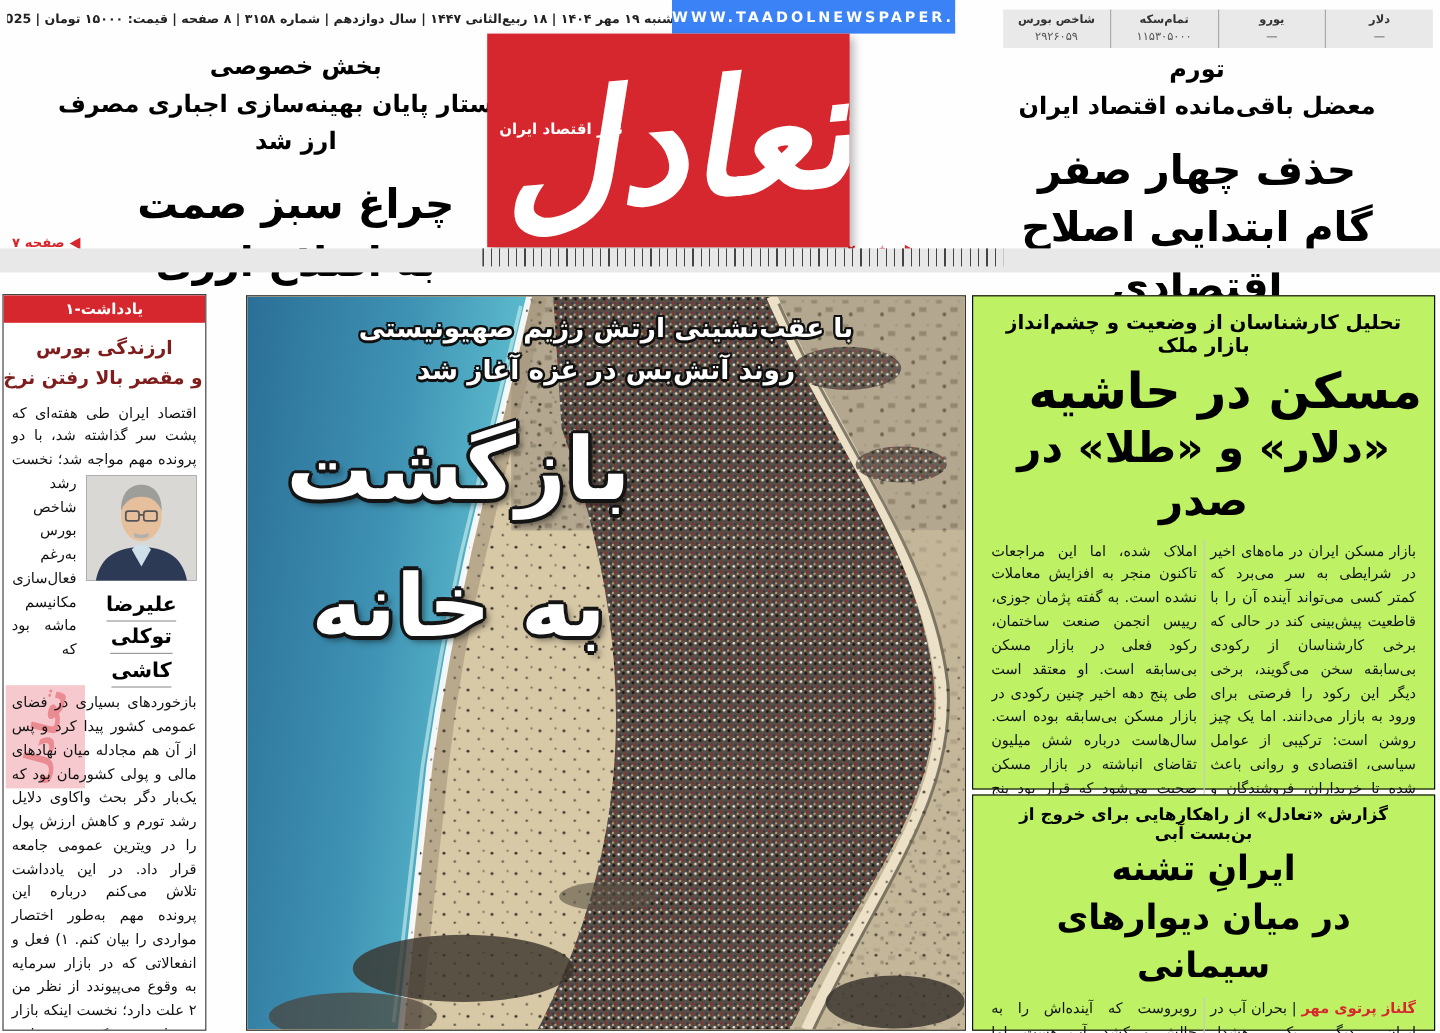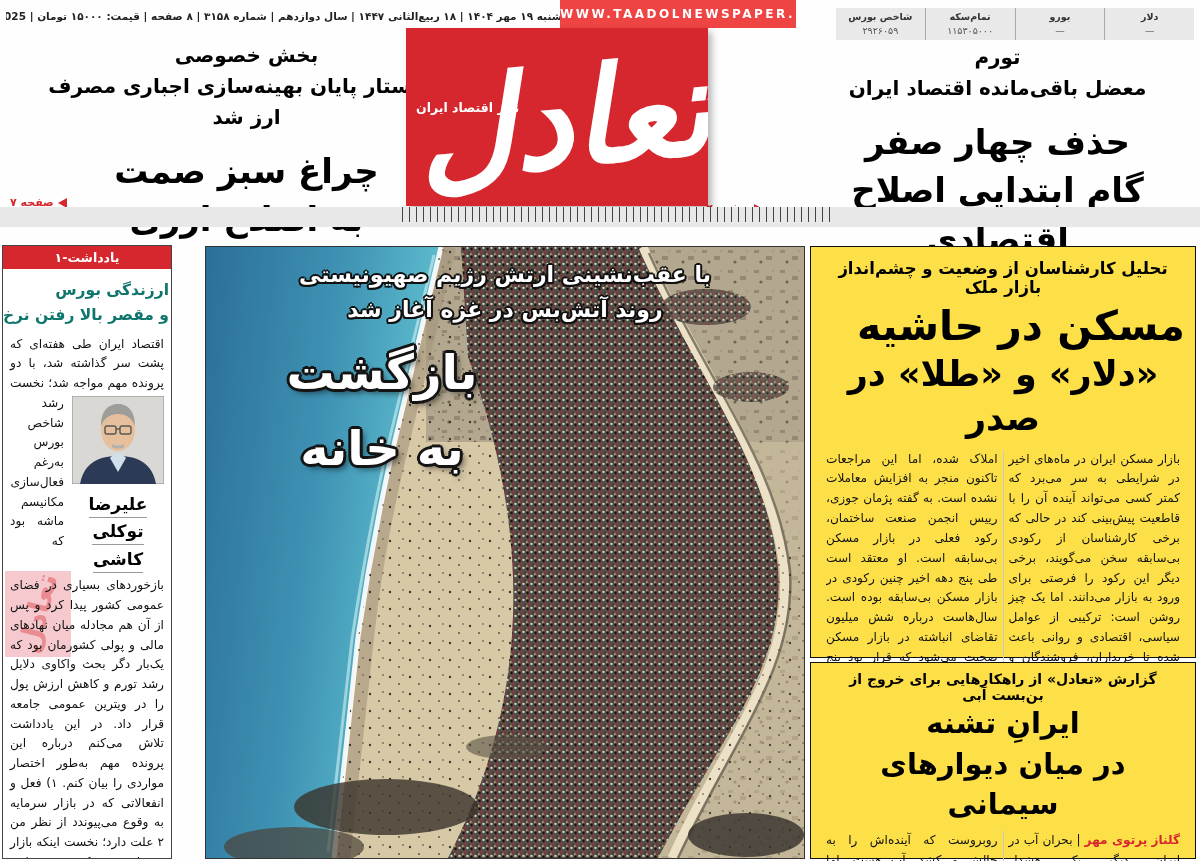--- a/index.html
+++ b/index.html
@@ -2,21 +2,21 @@
 <html lang="fa"><head>
 <meta charset="utf-8">
 <style>
   html,body{margin:0;padding:0;background:#777;}
   .page{position:relative;width:1200px;height:861px;margin:0 auto;background:#fefefe;
         font-family:"DejaVu Sans",sans-serif;color:#1a1a1a;overflow:hidden;}
 
   
   .dateline{position:absolute;top:10px;left:6px;width:556px;direction:rtl;text-align:right;
             font-size:10.5px;font-weight:bold;color:#222;white-space:nowrap;overflow:hidden;}
-  .url-banner{position:absolute;top:0;left:560px;width:236px;height:28px;background:#ef4444;
+  .url-banner{position:absolute;top:0;left:560px;width:236px;height:28px;background:#3b82f6;
               color:#fff;font-weight:bold;font-size:12px;letter-spacing:2.5px;line-height:28px;
               text-align:center;}
   .market-bar{position:absolute;top:8px;left:836px;width:358px;height:32px;background:#e9e9e9;
               display:flex;direction:rtl;}
   .market-cell{flex:1;text-align:center;font-size:9.5px;line-height:1.5;padding-top:2px;}
   .market-cell:not(:last-child){border-left:1px solid #aaa;}
   .market-label{font-weight:bold;color:#333;display:block;}
   .market-value{color:#555;display:block;}
 
   .headline-left{position:absolute;top:40px;left:0;width:415px;text-align:center;direction:rtl;margin-left:39px;}
@@ -41,46 +41,46 @@
   .tri-l{width:0;height:0;border-top:5px solid transparent;border-bottom:5px solid transparent;
          border-right:9px solid #d6272e;}
   .tri-r{width:0;height:0;border-top:5px solid transparent;border-bottom:5px solid transparent;
          border-left:9px solid #d6272e;}
 
   
   .note-col{position:absolute;top:245px;left:2px;width:170px;height:614px;border:1px solid #444;
             background:#fff;overflow:hidden;direction:rtl;box-sizing:border-box;}
   .note-bar{height:23px;background:#d6272e;color:#fff;font-size:12.5px;font-weight:bold;
             text-align:center;line-height:23px;}
-  .note-title{font-weight:900;font-size:15.5px;line-height:1.6;margin:9px 2px 7px;
-              white-space:nowrap;color:#0f766e;}
+  .note-title{text-align:center;font-weight:900;font-size:15.5px;line-height:1.6;margin:9px 2px 7px;
+              white-space:nowrap;color:#7f1d1d;}
   .note-body{position:relative;padding:0 7px;font-size:12.2px;line-height:1.62;text-align:justify;color:#111;}
   .note-body p{position:relative;z-index:1;margin:0;display:inline;}
   .author-fig{float:right;width:92px;margin:2px 0 3px 8px;text-align:center;position:relative;z-index:1;}
   .author-caption{font-size:17px;font-weight:900;margin-top:2px;border-bottom:1px solid #999;
                   padding-bottom:3px;color:#000;}
   .watermark{position:absolute;left:2px;top:236px;width:66px;height:86px;background:#f5c9cd;
              z-index:0;display:flex;align-items:center;justify-content:center;overflow:hidden;}
   .watermark span{transform:rotate(-76deg);font-size:30px;color:#ea8b92;font-weight:900;}
 
   
   .photo{position:absolute;top:246px;left:205px;width:600px;height:613px;border:1px solid #333;
          box-sizing:border-box;overflow:hidden;background:#d7c8a6;}
   .photo-kicker{position:absolute;top:10px;left:0;width:100%;text-align:center;color:#fff;
                 font-size:22px;font-weight:900;line-height:1.6;direction:rtl;
                 text-shadow:-2px 0 0 #101010,2px 0 0 #101010,0 -2px 0 #101010,0 2px 0 #101010,
                 -1.5px -1.5px 0 #101010,1.5px 1.5px 0 #101010,-1.5px 1.5px 0 #101010,1.5px -1.5px 0 #101010;}
   .photo-title{position:absolute;top:88px;left:8px;width:336px;text-align:center;color:#fff;
-               font-weight:900;font-size:48px;line-height:1.58;direction:rtl;
+               font-weight:900;font-size:72px;line-height:1.58;direction:rtl;
                text-shadow:-3px 0 0 #141414,3px 0 0 #141414,0 -3px 0 #141414,0 3px 0 #141414,
                -2px -2px 0 #141414,2px 2px 0 #141414,-2px 2px 0 #141414,2px -2px 0 #141414,
                4px 4px 6px rgba(0,0,0,.55);}
 
   
-  .story-box{position:absolute;left:810px;width:386px;border:1.5px solid #111;background:#fde047;
+  .story-box{position:absolute;left:810px;width:386px;border:1.5px solid #111;background:#bef264;
              box-sizing:border-box;direction:rtl;}
   .housing{top:246px;height:412px;padding:8px 10px;}
   .water{top:662px;height:197px;padding:6px 10px;}
   .s-kicker{text-align:center;font-size:16.5px;font-weight:900;margin-top:4px;color:#000;}
   .w-kicker{font-size:14px;margin-top:2px;}
   .h-hl1{font-size:41px;font-weight:900;line-height:1.32;margin-top:2px;color:#000;}
   .h-hl2{text-align:center;font-size:35px;font-weight:900;line-height:1.25;color:#000;}
   .w-hl{text-align:center;font-size:29px;font-weight:900;line-height:1.4;color:#000;}
   .cols{display:flex;margin-top:9px;overflow:hidden;}
   .housing .cols{height:240px;}

